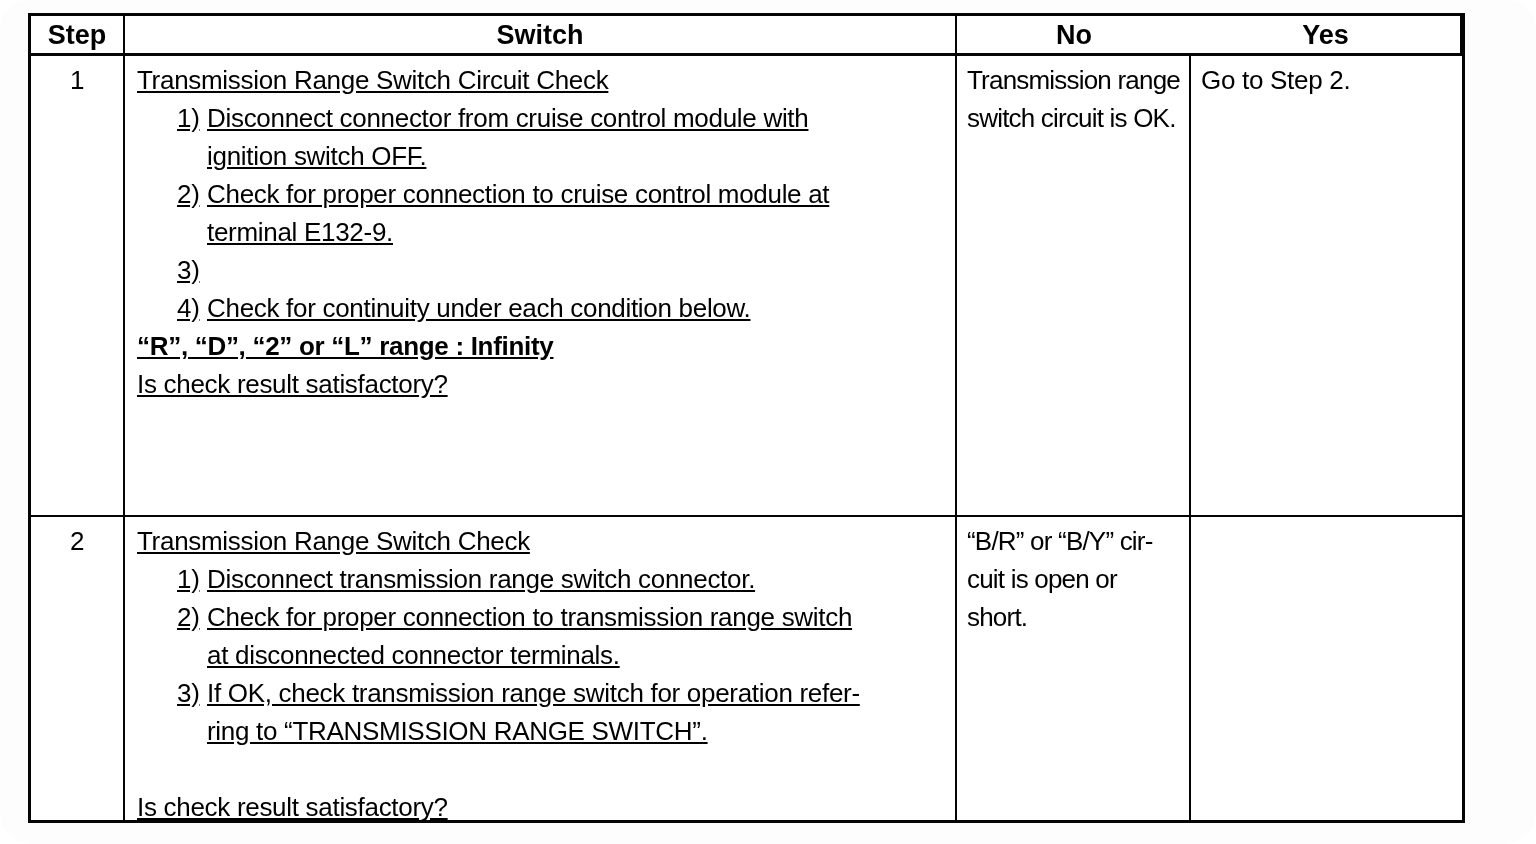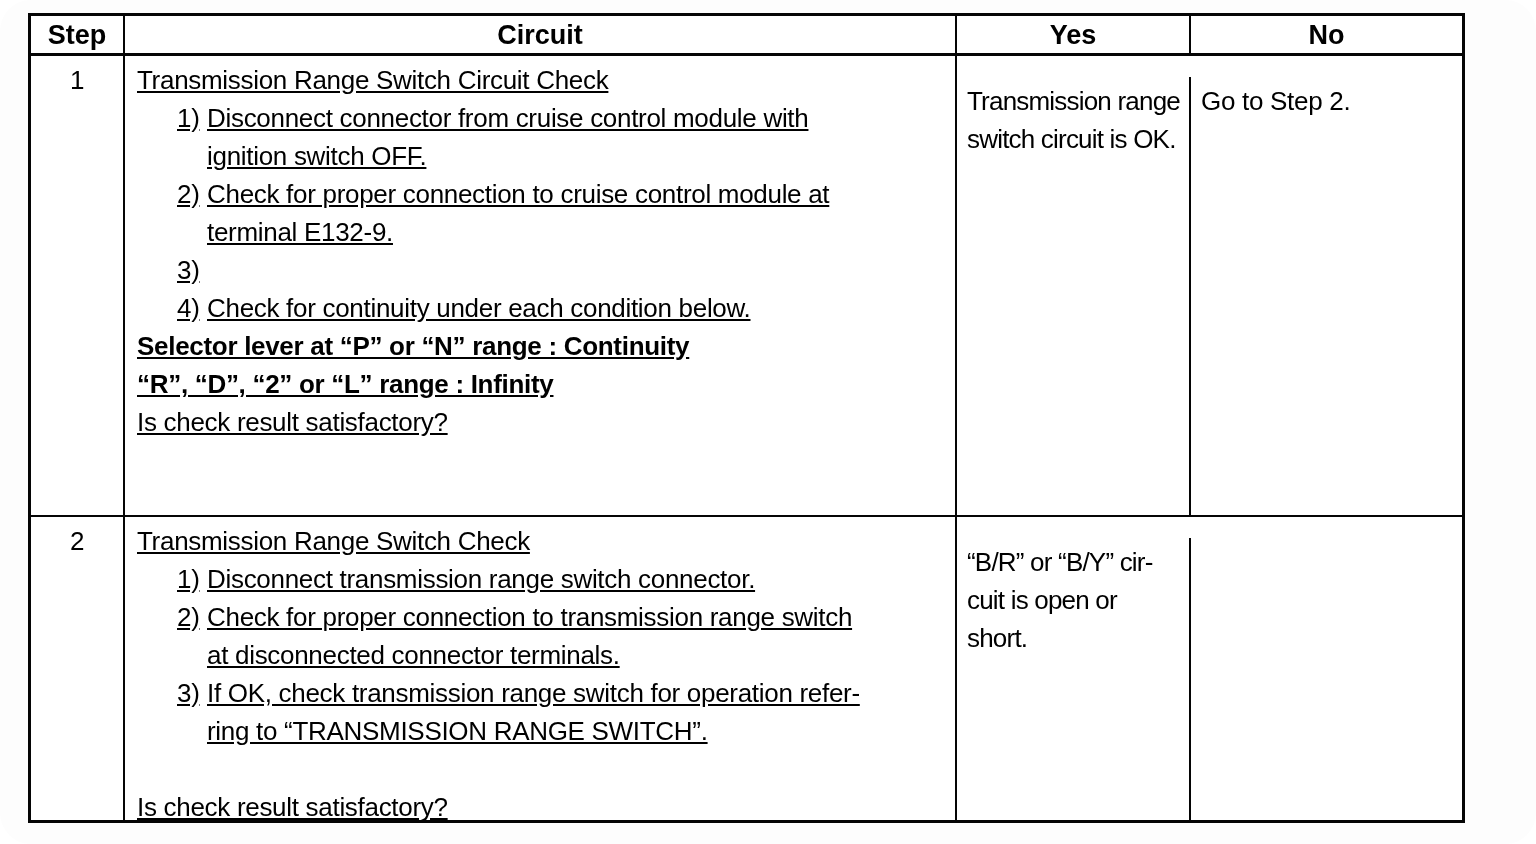--- a/index.html
+++ b/index.html
@@ -47,34 +47,33 @@
   .action-title, .question { white-space: pre-line; }
   .item { display: flex; padding-left: 40px; }
   .item .num { flex: 0 0 30px; }
   .item .itext { white-space: pre-line; }
   .spec { font-weight: bold; }
   .spacer { height: 38px; }
 
   .cell-yes, .cell-no {
     padding: 5px 6px 0 10px;
     white-space: pre-line;
-    margin-top: 21px;
   }
   .cell-yes { letter-spacing: -0.8px; }
 </style>
 </head>
 <body>
 
 <div class="page">
   <div class="dtable">
 
     <div class="cell hcell">Step</div>
-    <div class="cell hcell">Circuit</div>
+    <div class="cell hcell">Switch</div>
+    <div class="cell hcell col-last">No</div>
     <div class="cell hcell">Yes</div>
-    <div class="cell hcell col-last">No</div>
 
     <div class="cell cell-step">1</div>
     <div class="cell cell-action">
       <div class="action-title">Transmission Range Switch Circuit Check</div>
       <div class="item">
         <span class="num">1)</span>
         <span class="itext">Disconnect connector from cruise control module with
 ignition switch OFF.</span>
       </div>
       <div class="item">
@@ -82,21 +81,20 @@
         <span class="itext">Check for proper connection to cruise control module at
 terminal E132-9.</span>
       </div>
       <div class="item">
         <span class="num">3)</span>
       </div>
       <div class="item">
         <span class="num">4)</span>
         <span class="itext">Check for continuity under each condition below.</span>
       </div>
-      <div class="spec">Selector lever at “P” or “N” range : Continuity</div>
       <div class="spec">“R”, “D”, “2” or “L” range : Infinity</div>
       <div class="question">Is check result satisfactory?</div>
     </div>
     <div class="cell cell-yes">Transmission range
 switch circuit is OK.</div>
     <div class="cell cell-no col-last">Go to Step 2.</div>
 
     <div class="cell cell-step row-last">2</div>
     <div class="cell cell-action row-last">
       <div class="action-title">Transmission Range Switch Check</div>

